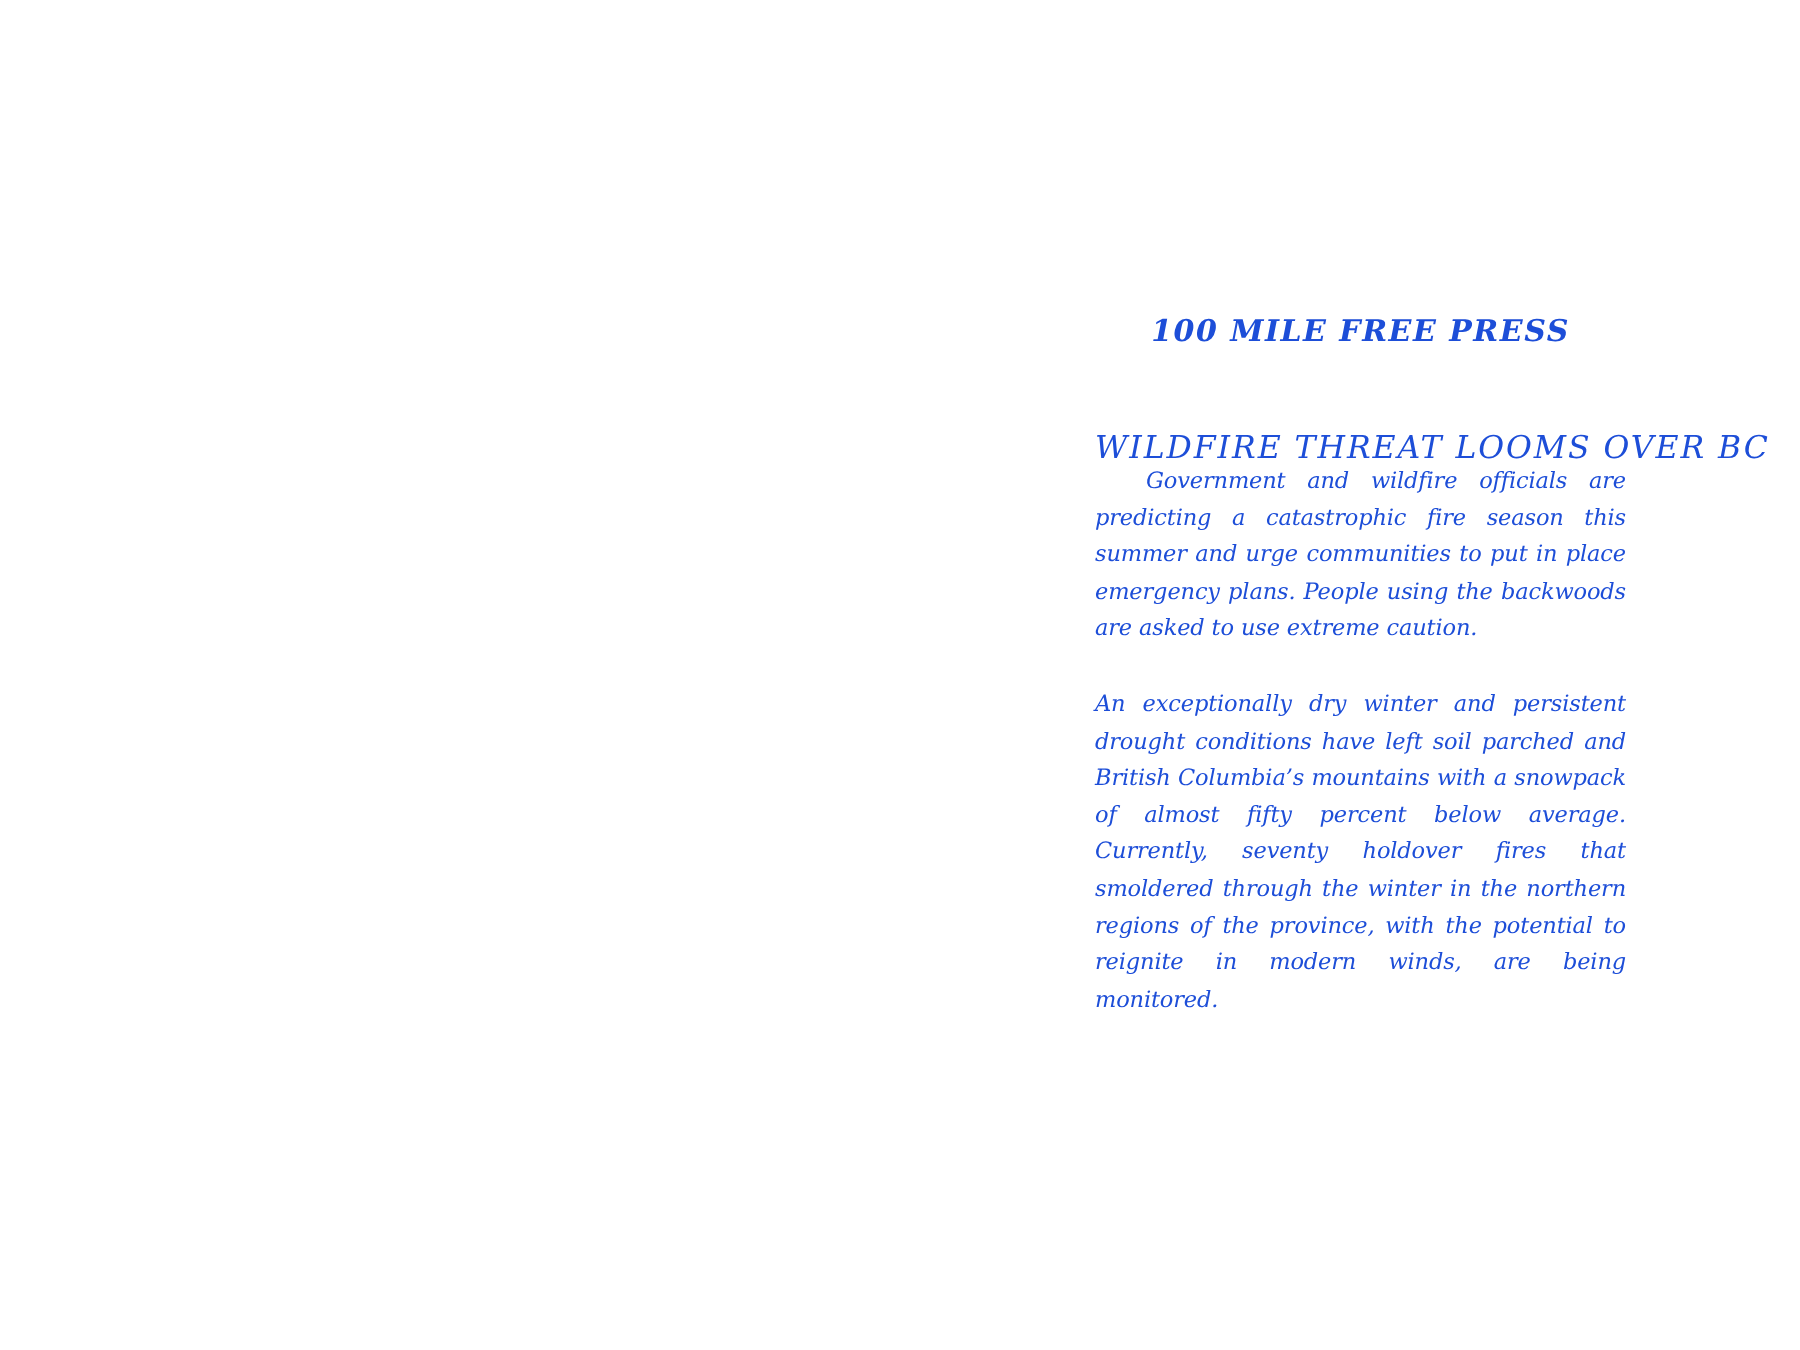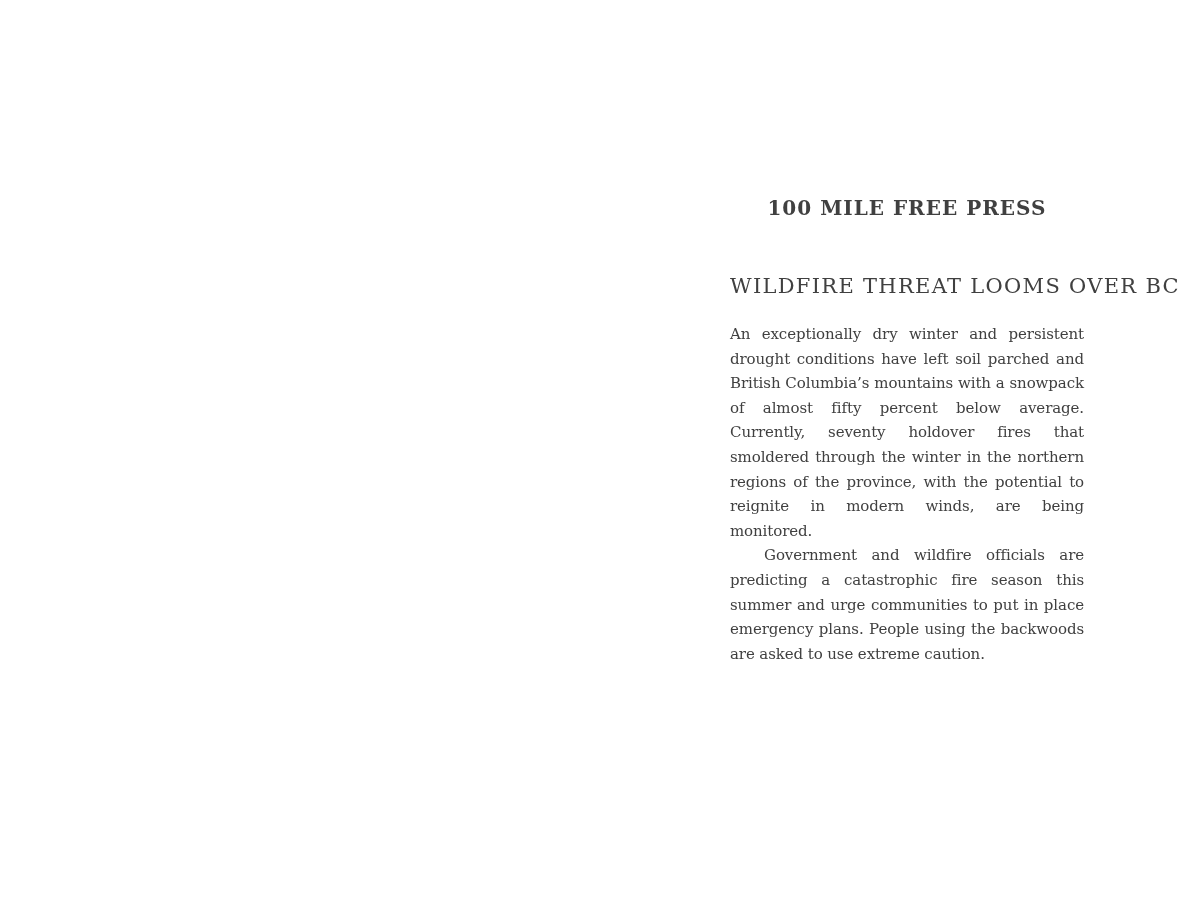--- a/index.html
+++ b/index.html
@@ -15,23 +15,24 @@
     font-family: "DejaVu Serif", serif;
   }
   .spread {
     position: absolute;
     inset: 0;
     background: #ffffff;
   }
   .article {
     position: absolute;
     left: 730px;
-    top: 196px;
+    top: 208px;
     width: 354px;
-    color: #404040;
+    color: #1d4ed8;
+    font-style: italic;
   }
   .masthead {
     font-family: "DejaVu Serif", serif;
     font-weight: 700;
     font-size: 20px;
     letter-spacing: 1px;
     text-align: center;
     white-space: nowrap;
     line-height: 24px;
     margin: 0;
@@ -60,16 +61,16 @@
     text-indent: 34px;
   }
 </style>
 </head>
 <body>
 
 <div class="spread">
   <div class="article">
     <div class="masthead">100 MILE FREE PRESS</div>
     <h1 class="headline">WILDFIRE THREAT LOOMS OVER BC</h1>
+    <p class="body-par indented">Government and wildfire officials are predicting a catastrophic fire season this summer and urge communities to put in place emergency plans. People using the backwoods are asked to use extreme caution.</p>
     <p class="body-par first">An exceptionally dry winter and persistent drought conditions have left soil parched and British Columbia’s mountains with a snowpack of almost fifty percent below average. Currently, seventy holdover fires that smoldered through the winter in the northern regions of the province, with the potential to reignite in modern winds, are being monitored.</p>
-    <p class="body-par indented">Government and wildfire officials are predicting a catastrophic fire season this summer and urge communities to put in place emergency plans. People using the backwoods are asked to use extreme caution.</p>
   </div>
 </div>
 
 </body></html>

